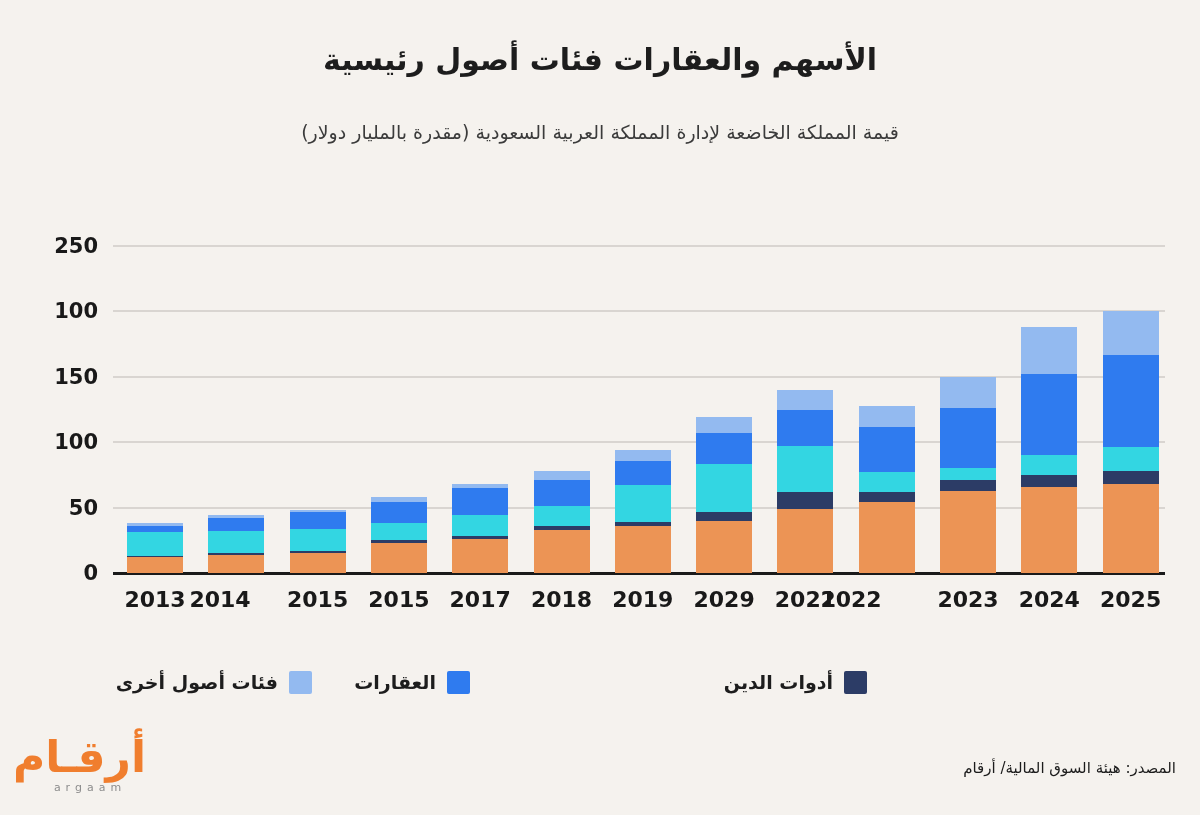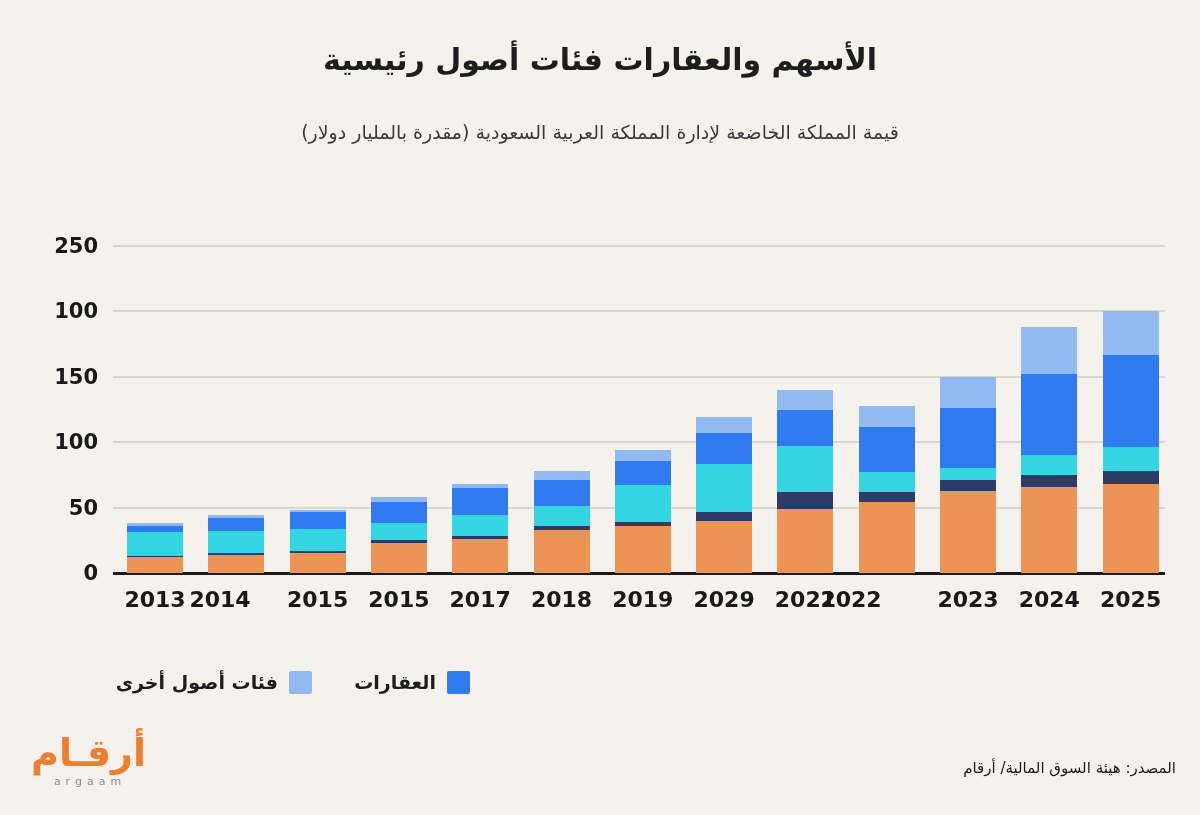--- a/index.html
+++ b/index.html
@@ -27,21 +27,21 @@
   .bar .seg{width:100%;}
   .xlabel{
     position:absolute;top:341px;width:84px;text-align:center;
     font-size:22px;font-weight:bold;color:#191919;
   }
   .legend{position:absolute;top:660px;left:0;width:100%;height:44px;}
   .legend-item{position:absolute;top:0;height:44px;display:flex;align-items:center;gap:11px;direction:ltr;}
   .legend-label{font-size:19px;font-weight:bold;color:#1d1d1d;direction:rtl;white-space:nowrap;}
   .legend-swatch{width:23px;height:23px;border-radius:2px;display:inline-block;}
   .logo{position:absolute;left:34px;top:733px;width:112px;text-align:center;}
-  .logo-ar{font-size:38px;font-weight:bold;line-height:1.1;direction:rtl;letter-spacing:-1px;}
+  .logo-ar{font-size:44px;font-weight:bold;line-height:1.1;direction:rtl;letter-spacing:-1px;}
   .logo-en{font-size:11px;letter-spacing:5px;margin-top:0px;text-transform:lowercase;}
   .source{
     position:absolute;right:24px;top:759px;font-size:15px;color:#1c1c1c;direction:rtl;
   }
 </style>
 </head>
 <body>
 
 <div class="canvas" style="background: rgb(245, 242, 238);">
   <div class="title">الأسهم والعقارات فئات أصول رئيسية</div>
@@ -168,20 +168,24 @@
 
   <div class="legend">
       <div class="legend-item" style="right: 888px;">
         <div class="legend-label">فئات أصول أخرى</div>
         <div class="legend-swatch" style="background: rgb(147, 186, 240);"></div>
       </div>
       <div class="legend-item" style="right: 730px;">
         <div class="legend-label">العقارات</div>
         <div class="legend-swatch" style="background: rgb(47, 123, 239);"></div>
       </div>
+      <div class="legend-item" style="right: 333px;">
+        <div class="legend-label">أدوات الدين</div>
+        <div class="legend-swatch" style="background: rgb(44, 60, 102);"></div>
+      </div>
     </div>
 
   <div class="logo">
     <div class="logo-ar" style="color: rgb(240, 126, 46);">أرقـام</div>
     <div class="logo-en" style="color: rgb(141, 141, 141);">argaam</div>
   </div>
 
   <div class="source">المصدر: هيئة السوق المالية/ أرقام</div>
 </div>
 

